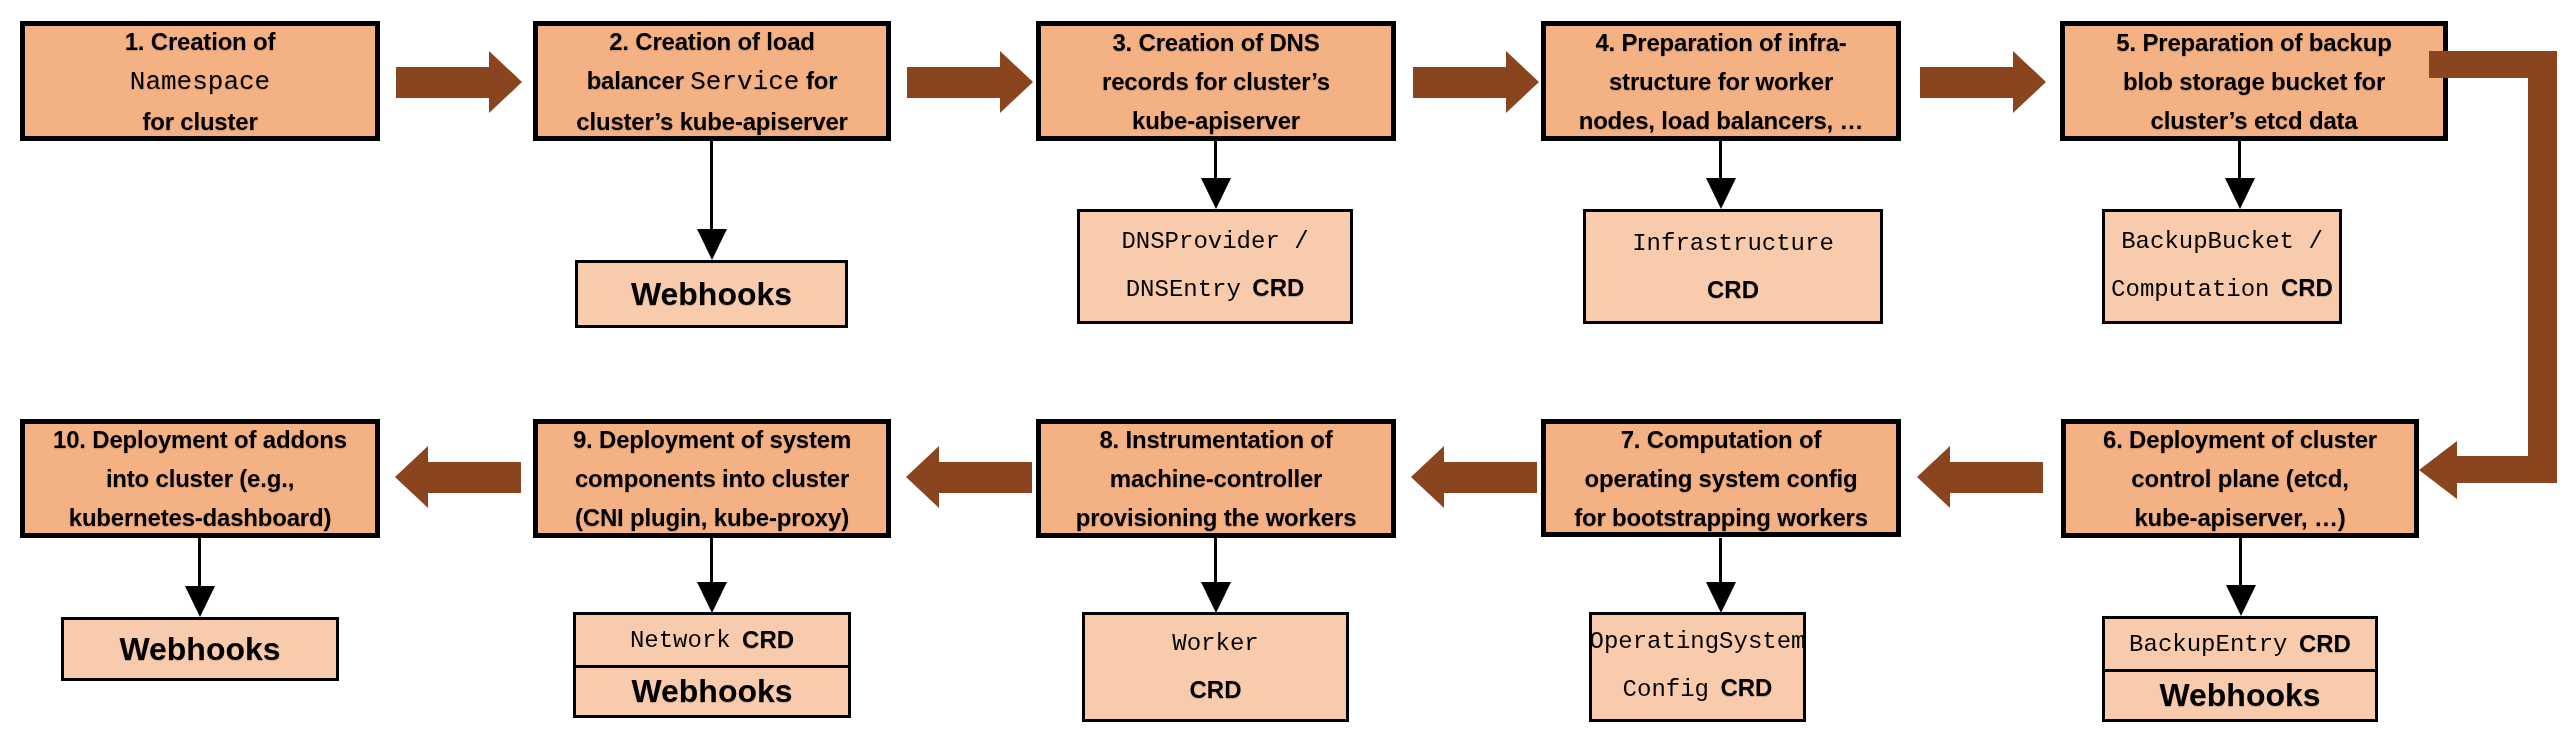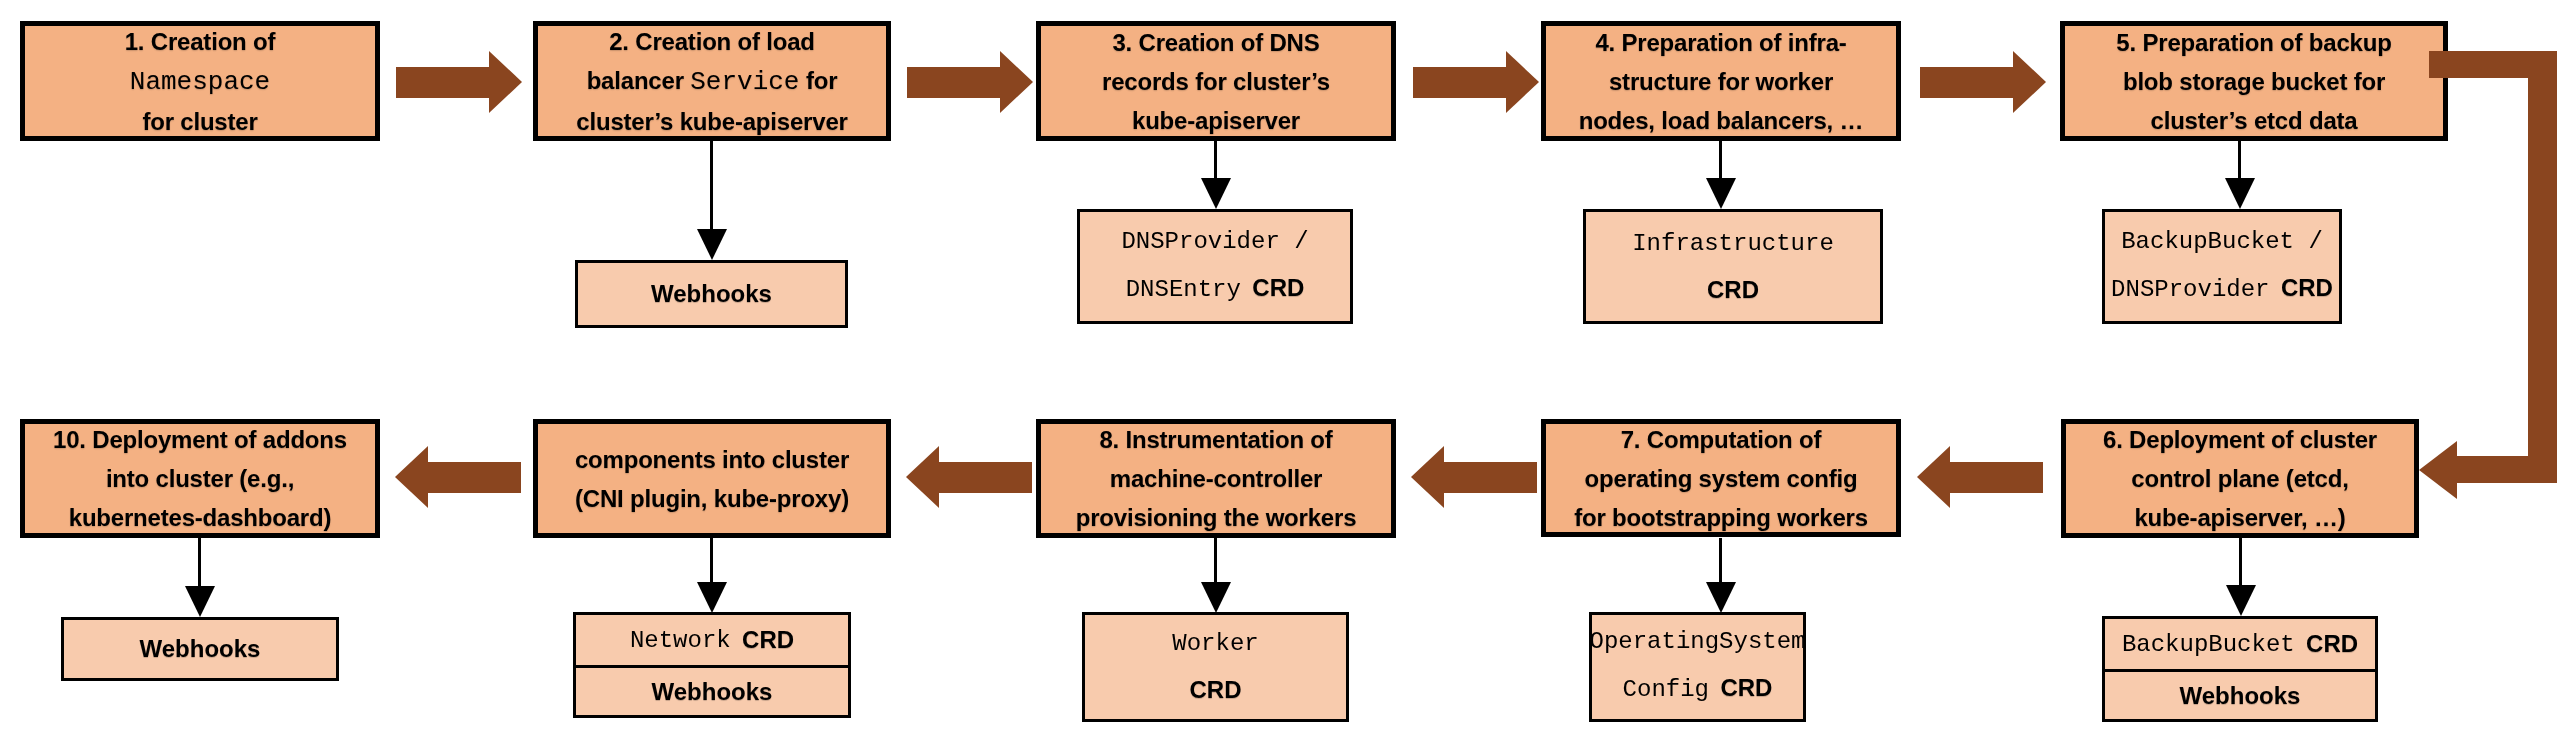--- a/index.html
+++ b/index.html
@@ -28,21 +28,21 @@
   
   .subbox{
     position:absolute;background:var(--artifact-fill);border:3.6px solid var(--outline);
     display:flex;flex-direction:column;justify-content:center;align-items:center;
     text-align:center;color:#000;
   }
   .subbox .sline{display:block;line-height:46px;white-space:nowrap}
   .code{font-family:"Liberation Mono", monospace;font-weight:400;font-size:24px;color:#000}
   .crd{font-family:"Liberation Sans", sans-serif;font-weight:700;font-size:24px;color:#000;text-shadow:0 0.7px 0.7px rgba(0,0,0,0.2)}
   .crd.gap{margin-left:11.4px}
-  .wh{font-family:"Liberation Sans", sans-serif;font-weight:700;font-size:24px;color:#000;text-shadow:0 0.7px 0.7px rgba(0,0,0,0.2)}
+  .wh{font-family:"Liberation Sans", sans-serif;font-weight:700;font-size:32px;color:#000;text-shadow:0 0.7px 0.7px rgba(0,0,0,0.2)}
   .subgroup{
     position:absolute;background:var(--artifact-fill);border:3.6px solid var(--outline);
   }
   .subgroup .cell{
     height:50px;display:flex;align-items:center;justify-content:center;white-space:nowrap;
   }
   .subgroup .cell + .cell{border-top:3.6px solid var(--outline)}
   
   .arrow-r,.arrow-l{position:absolute;height:61px;width:126px}
   .arrow-r .abar{position:absolute;left:0;right:32px;top:15.7px;height:31px;background:var(--arrow)}
@@ -147,21 +147,21 @@
     <span class="sline"><span class="code">DNSEntry</span><span class="crd gap">CRD</span></span>
   </div>
 
   <div class="subbox" style="left:1583px;top:209px;width:300px;height:115px">
     <span class="sline code">Infrastructure</span>
     <span class="sline crd">CRD</span>
   </div>
 
   <div class="subbox" style="left:2102px;top:209px;width:240px;height:115px">
     <span class="sline code">BackupBucket /</span>
-    <span class="sline"><span class="code">DNSProvider</span><span class="crd gap">CRD</span></span>
+    <span class="sline"><span class="code">Computation</span><span class="crd gap">CRD</span></span>
   </div>
 
   <div class="mainbox" style="left:2061px;top:419px;width:358px;height:119px">
     <span class="line">6. Deployment of cluster</span>
     <span class="line">control plane (etcd,</span>
     <span class="line">kube-apiserver, …)</span>
   </div>
 
   <div class="arrow-l" style="left:1917px;top:446px">
       <div class="abar"></div>
@@ -184,20 +184,21 @@
     <span class="line">machine-controller</span>
     <span class="line">provisioning the workers</span>
   </div>
 
   <div class="arrow-l" style="left:906px;top:446px">
       <div class="abar"></div>
       <div class="ahead"></div>
     </div>
 
   <div class="mainbox" style="left:533px;top:419px;width:358px;height:119px">
+    <span class="line">9. Deployment of system</span>
     <span class="line">components into cluster</span>
     <span class="line">(CNI plugin, kube-proxy)</span>
   </div>
 
   <div class="arrow-l" style="left:395px;top:446px">
       <div class="abar"></div>
       <div class="ahead"></div>
     </div>
 
   <div class="mainbox" style="left:20px;top:419px;width:360px;height:119px">
@@ -222,21 +223,21 @@
       <div class="vline"></div>
       <div class="vhead"></div>
     </div>
   <div class="vconn" style="left:184px;top:538px;height:79px">
       <div class="vline"></div>
       <div class="vhead"></div>
     </div>
 
   <div class="subgroup" style="left:2102px;top:616px;width:276px">
     <div class="cell">
-        <span class="code">BackupBucket</span>
+        <span class="code">BackupEntry</span>
         <span class="crd gap">CRD</span>
       </div>
     <div class="cell">
         <span class="wh">Webhooks</span>
       </div>
   </div>
 
   <div class="subbox" style="left:1589px;top:612px;width:217px;height:110px">
     <span class="sline code">OperatingSystem</span>
     <span class="sline"><span class="code">Config</span><span class="crd gap">CRD</span></span>

